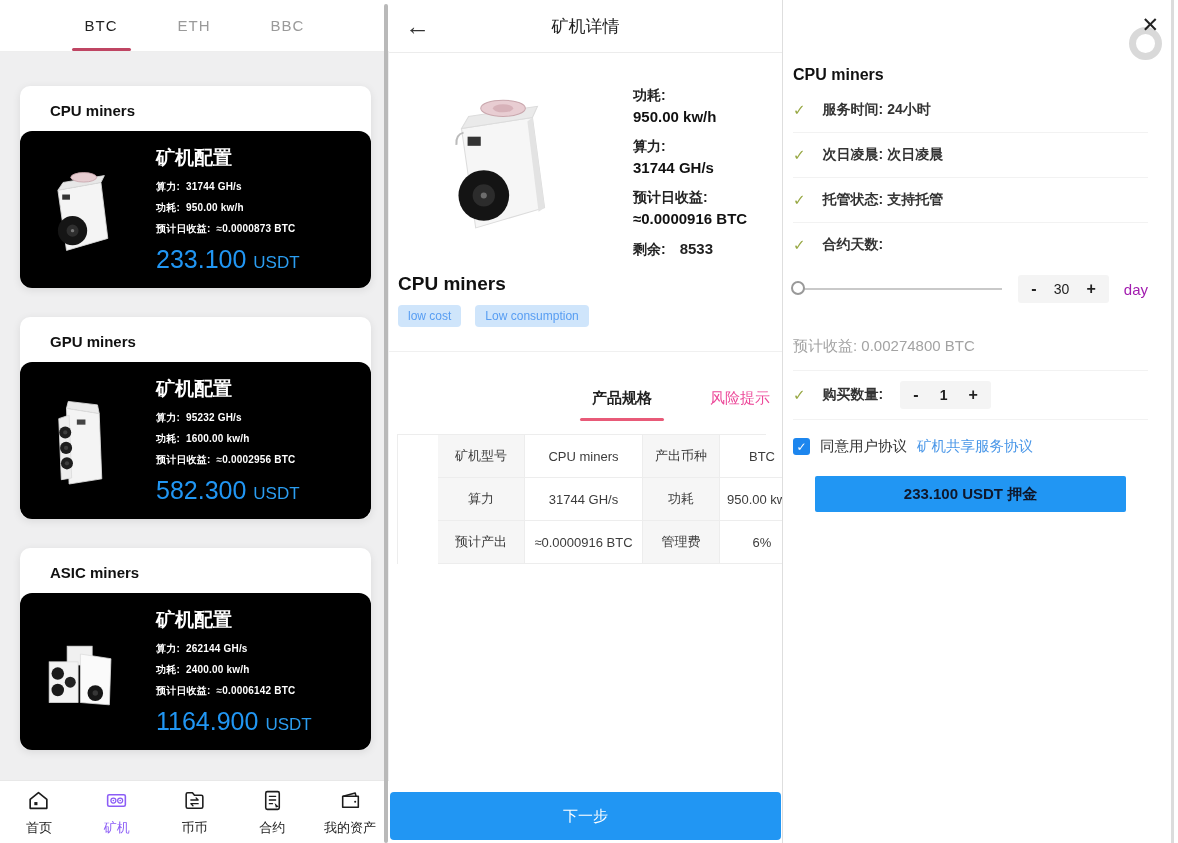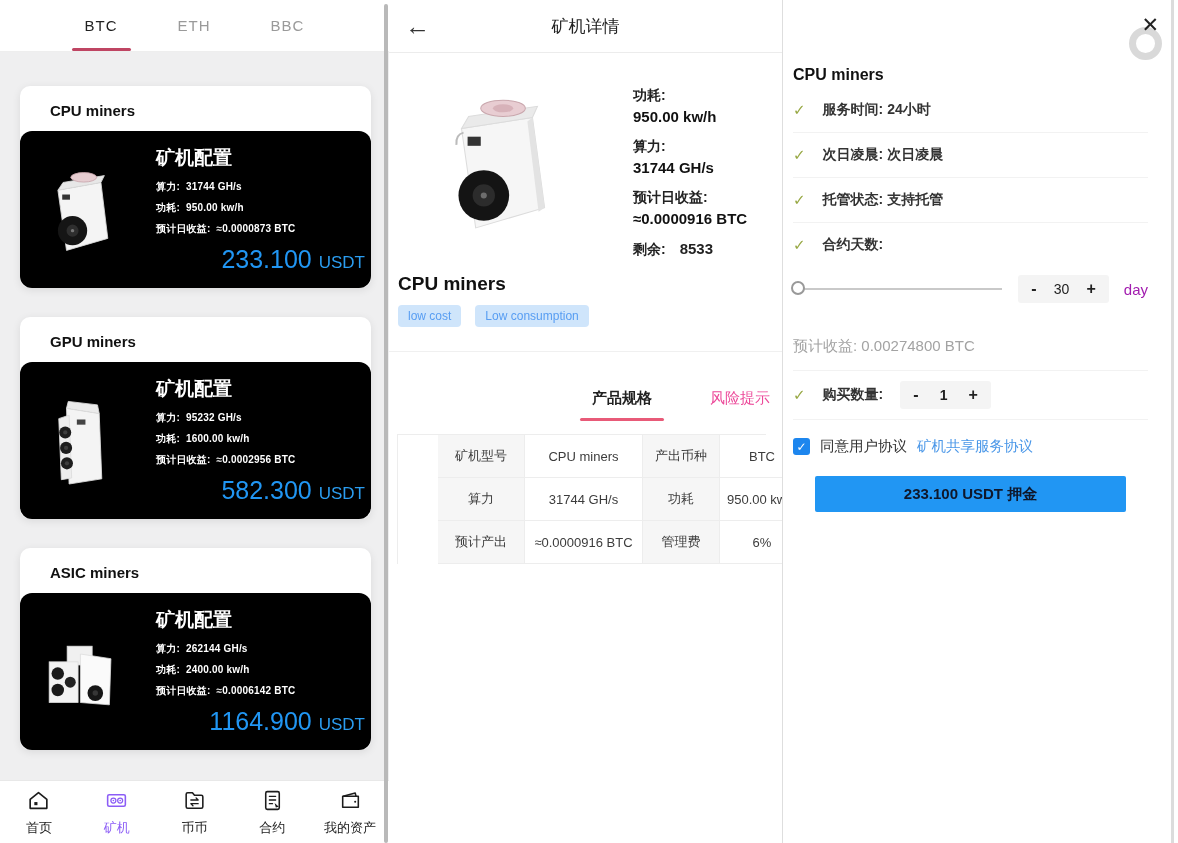--- a/index.html
+++ b/index.html
@@ -25,21 +25,21 @@
   .miner-card-title { padding:16px 30px 12px; font-weight:bold; font-size:15px; color:#111; }
   .miner-card-black { background:#000; border-radius:12px; height:157px;
     display:flex; align-items:center; padding:0 6px 0 14px; }
   .mc-img { width:96px; height:126px; flex-shrink:0; display:flex;
     align-items:center; justify-content:center; }
   .mc-img svg { width:86px; height:112px; }
   .mc-info { flex:1; padding-left:26px; color:#fff; }
   .mc-config { font-size:19px; font-weight:bold; margin-bottom:9px; }
   .mc-row { font-size:10px; font-weight:bold; margin:7px 0; letter-spacing:.2px; }
   .mc-row .lb { margin-right:6px; }
-  .mc-price { margin-top:9px; color:#2196f3; font-size:25px;text-align:right; }
+  .mc-price { margin-top:9px; color:#2196f3; font-size:25px; }
   .mc-price .cur { font-size:17px; color:#2b9df0; }
 
   .bottom-nav { height:63px; border-top:1px solid #e8e8e8; background:#fff;
     display:flex; flex-shrink:0; }
   .nav-item { flex:1; display:flex; flex-direction:column; align-items:center;
     justify-content:center; gap:3px; color:#1c1c1c; font-size:13px; cursor:pointer; }
   .nav-item svg { width:25px; height:25px; }
   .nav-item.active { color:#8b5cf6; }
 
   
@@ -356,20 +356,21 @@
         <div class="cell-label">算力</div>
         <div class="cell-value">31744 GH/s</div>
         <div class="cell-label">功耗</div>
         <div class="cell-value">950.00 kw/h</div>
         <div class="cell-label">预计产出</div>
         <div class="cell-value">≈0.0000916 BTC</div>
         <div class="cell-label">管理费</div>
         <div class="cell-value">6%</div>
       </div>
 
+      <button class="next-btn">下一步</button>
     </div>
   </div>
 
   <div class="right-panel">
     <div class="ring-logo"></div>
     <span class="close-icon">✕</span>
 
     <div class="r-title">CPU miners</div>
 
     <div class="check-row">

